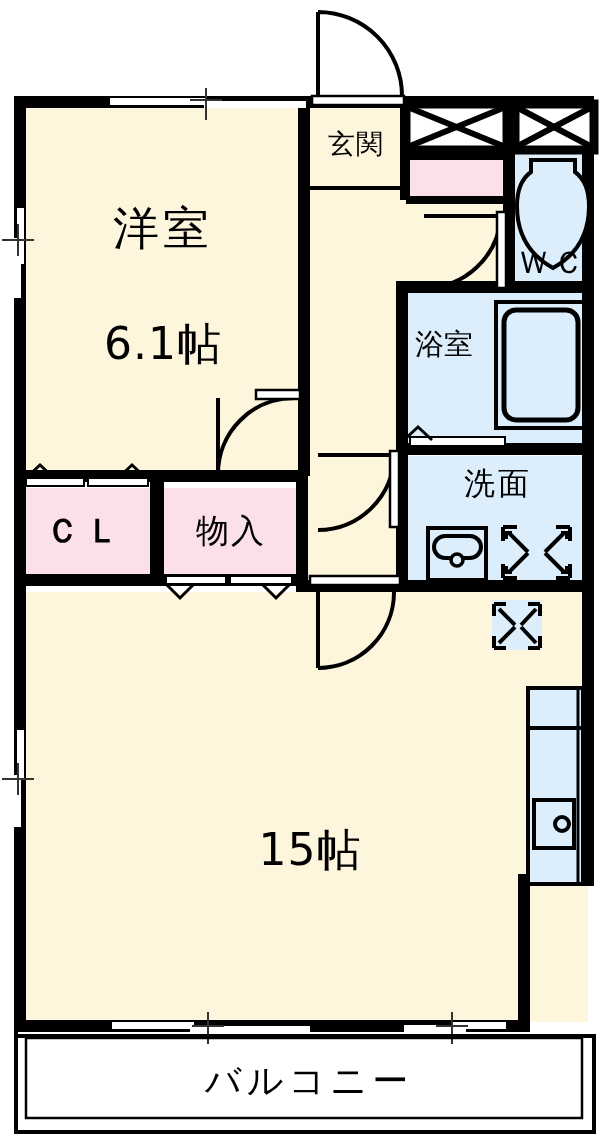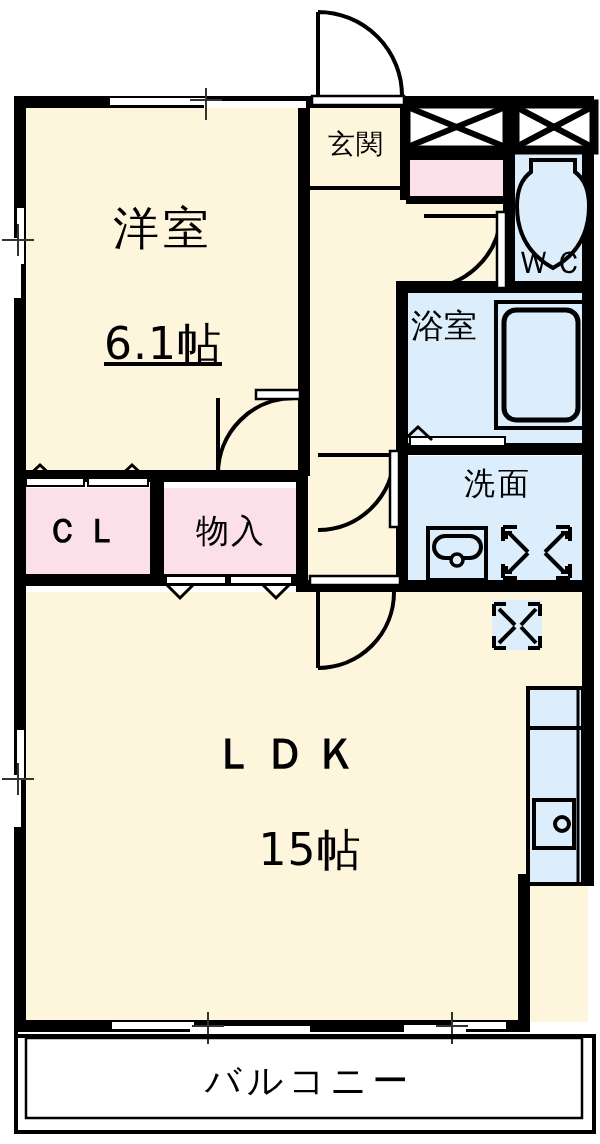--- a/index.html
+++ b/index.html
@@ -19,21 +19,21 @@
     white-space:nowrap;
     line-height:1;
     text-align:center;
     font-family:"DejaVu Sans","Liberation Sans",sans-serif;
   }
   .lbl-jp{font-family:"DejaVu Sans",sans-serif;}
   .lbl-洋室{font-size:46px;letter-spacing:4px;}
   .lbl-area{font-size:44px;letter-spacing:1px;}
   .lbl-genkan{font-size:27px;letter-spacing:1px;}
   .lbl-wc{font-size:31px;letter-spacing:4px;font-weight:400;}
-  .lbl-yokushitsu{font-size:33px;letter-spacing:0px;line-height:1.12;}
+  .lbl-yokushitsu{font-size:29px;letter-spacing:0px;line-height:1.12;margin-top:20px;}
   .lbl-senmen{font-size:31px;letter-spacing:3px;}
   .lbl-cl{font-size:33px;letter-spacing:7px;font-weight:700;}
   .lbl-monoire{font-size:33px;letter-spacing:2px;}
   .lbl-ldk{font-size:42px;letter-spacing:9px;font-weight:600;}
   .lbl-balcony{font-size:36px;letter-spacing:5px;}
 </style>
 </head>
 <body>
 
 <div id="plan-root">
@@ -230,33 +230,32 @@
     <g>
       <rect x="16" y="1036" width="578" height="96" fill="none" stroke="#000000" stroke-width="4"></rect>
       <rect x="26" y="1038" width="556" height="80" fill="none" stroke="#000000" stroke-width="2.5"></rect>
       <line x1="16" y1="1032" x2="16" y2="1044" stroke="#000000" stroke-width="4"></line>
     </g>
 
   </svg>
 
   <div class="lbl lbl-jp lbl-洋室" style="left:22px;top:205px;width:282px;">洋室</div>
 
-  <div class="lbl lbl-jp lbl-area" style="left:22px;top:322px;width:282px;text-decoration:underline;">6.1帖</div>
+  <div class="lbl lbl-jp lbl-area" style="left:22px;top:322px;width:282px;">6.1帖</div>
 
   <div class="lbl lbl-jp lbl-genkan" style="left:306px;top:130px;width:100px;">玄関</div>
 
   <div class="lbl lbl-wc" style="left:511px;top:247px;width:84px;">ＷＣ</div>
 
   <div class="lbl lbl-jp lbl-yokushitsu" style="left:408px;top:308px;width:72px;word-break:break-all;">浴室</div>
 
   <div class="lbl lbl-jp lbl-senmen" style="left:412px;top:468px;width:172px;">洗面</div>
 
   <div class="lbl lbl-cl" style="left:22px;top:514px;width:128px;">ＣＬ</div>
 
   <div class="lbl lbl-jp lbl-monoire" style="left:164px;top:514px;width:134px;">物入</div>
 
-  <div class="lbl lbl-ldk" style="left:140px;top:733px;width:300px;">ＬＤＫ</div>
 
   <div class="lbl lbl-jp lbl-area" style="left:160px;top:828px;width:300px;">15帖</div>
 
   <div class="lbl lbl-jp lbl-balcony" style="left:20px;top:1063px;width:578px;">バルコニー</div>
 
 </div>
 
 </body></html>

